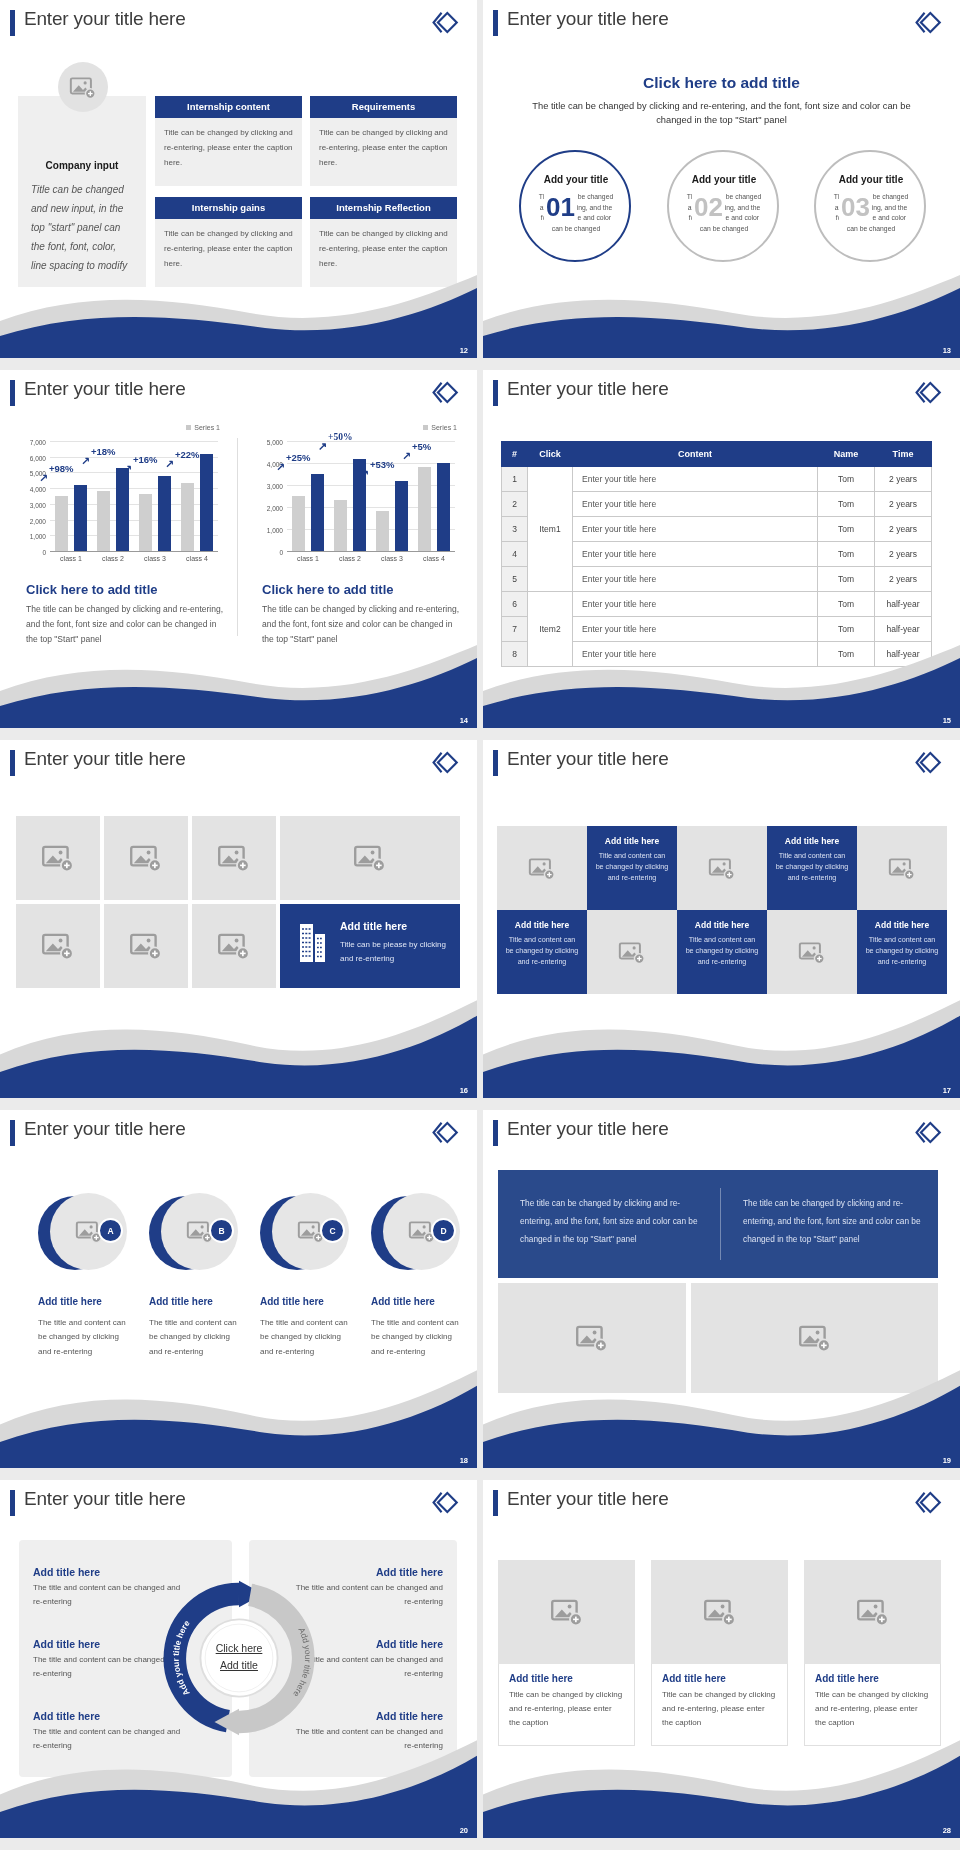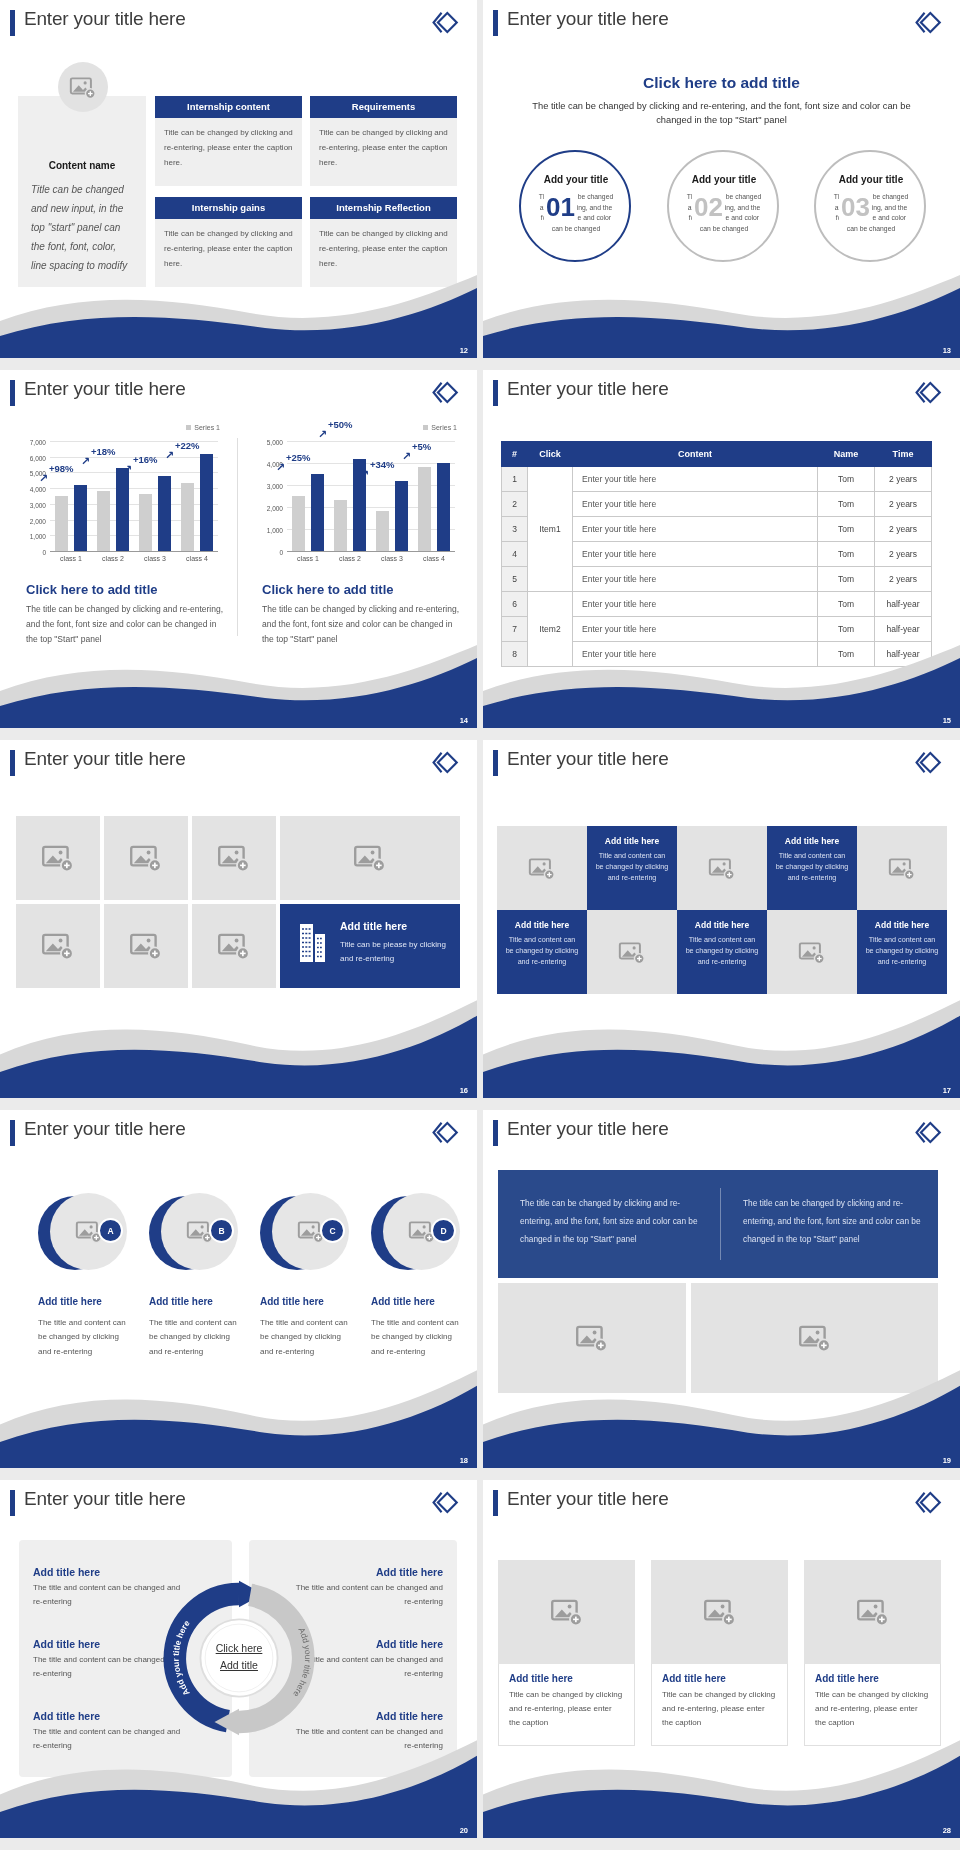--- a/index.html
+++ b/index.html
@@ -134,21 +134,21 @@
     <div class="htitle">Enter your title here</div>
     <svg class="logo">
         <use href="#ic-logo"></use>
       </svg>
     <div class="s12-circle">
       <svg class="pic sm">
           <use href="#ic-pic"></use>
         </svg>
     </div>
     <div class="s12-card">
-      <div class="s12-name">Content name</div>
+      <div class="s12-name">Company input</div>
       <div class="s12-cap">Title can be changed and new input, in the top "start" panel can the font, font, color, line spacing to modify</div>
     </div>
     <div class="s12-box" style="left:155px;top:96px">
       <div class="bh">Internship content</div>
       <div class="bb">Title can be changed by clicking and re-entering, please enter the caption here.</div>
     </div>
     <div class="s12-box" style="left:310px;top:96px">
       <div class="bh">Requirements</div>
       <div class="bb">Title can be changed by clicking and re-entering, please enter the caption here.</div>
     </div>
@@ -244,21 +244,21 @@
           <div class="cat" style="left: 40px;">class 2</div>
           <div class="bar" style="left: 89px; width: 13px; height: 57.3571px; background: rgb(207, 207, 207);"></div>
           <div class="bar" style="left: 108px; width: 13px; height: 75.4286px; background: rgb(31, 61, 135);"></div>
           <div class="ann" style="left: 73px; bottom: 78.4286px;">
             <span class="lb">+16%</span>
             <span class="ar">↗</span>
           </div>
           <div class="cat" style="left: 82px;">class 3</div>
           <div class="bar" style="left: 131px; width: 13px; height: 67.5714px; background: rgb(207, 207, 207);"></div>
           <div class="bar" style="left: 150px; width: 13px; height: 97.4286px; background: rgb(31, 61, 135);"></div>
-          <div class="ann" style="left: 115px; bottom: 92px;">
+          <div class="ann" style="left: 115px; bottom: 83px;">
             <span class="lb">+22%</span>
             <span class="ar">↗</span>
           </div>
           <div class="cat" style="left: 124px;">class 4</div>
         </div>
       </div>
     <div class="chart" id="chart1" style="left:247px">
       <div class="legend">
         <span class="sq"></span>
         <span>Series 1</span>
@@ -278,29 +278,29 @@
           <div class="ylab" style="bottom: 106px;">5,000</div>
           <div class="bar" style="left: 5px; width: 13px; height: 55px; background: rgb(207, 207, 207);"></div>
           <div class="bar" style="left: 24px; width: 13px; height: 77px; background: rgb(31, 61, 135);"></div>
           <div class="ann" style="left: -11px; bottom: 80px;">
             <span class="lb">+25%</span>
             <span class="ar">↗</span>
           </div>
           <div class="cat" style="left: -2px;">class 1</div>
           <div class="bar" style="left: 47px; width: 13px; height: 50.6px; background: rgb(207, 207, 207);"></div>
           <div class="bar" style="left: 66px; width: 13px; height: 92.4px; background: rgb(31, 61, 135);"></div>
-          <div class="ann" style="left: 31px; bottom: 113px;">
+          <div class="ann" style="left: 31px; bottom: 101px; font-family: Liberation Serif, serif;">
             <span class="lb">+50%</span>
             <span class="ar">↗</span>
           </div>
           <div class="cat" style="left: 40px;">class 2</div>
           <div class="bar" style="left: 89px; width: 13px; height: 39.6px; background: rgb(207, 207, 207);"></div>
           <div class="bar" style="left: 108px; width: 13px; height: 70.4px; background: rgb(31, 61, 135);"></div>
           <div class="ann" style="left: 73px; bottom: 73.4px;">
-            <span class="lb">+34%</span>
+            <span class="lb">+53%</span>
             <span class="ar">↗</span>
           </div>
           <div class="cat" style="left: 82px;">class 3</div>
           <div class="bar" style="left: 131px; width: 13px; height: 83.6px; background: rgb(207, 207, 207);"></div>
           <div class="bar" style="left: 150px; width: 13px; height: 88px; background: rgb(31, 61, 135);"></div>
           <div class="ann" style="left: 115px; bottom: 91px;">
             <span class="lb">+5%</span>
             <span class="ar">↗</span>
           </div>
           <div class="cat" style="left: 124px;">class 4</div>

